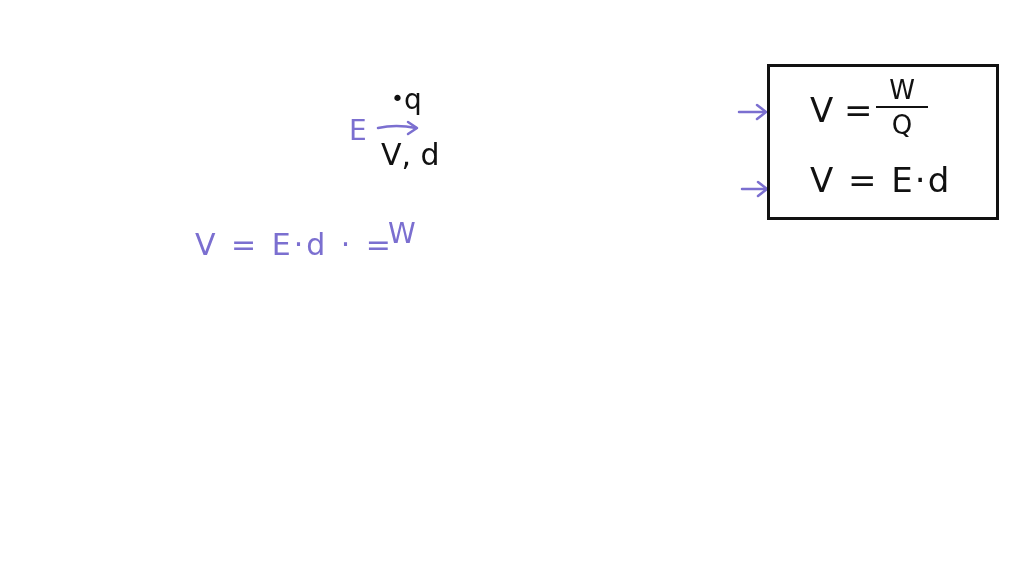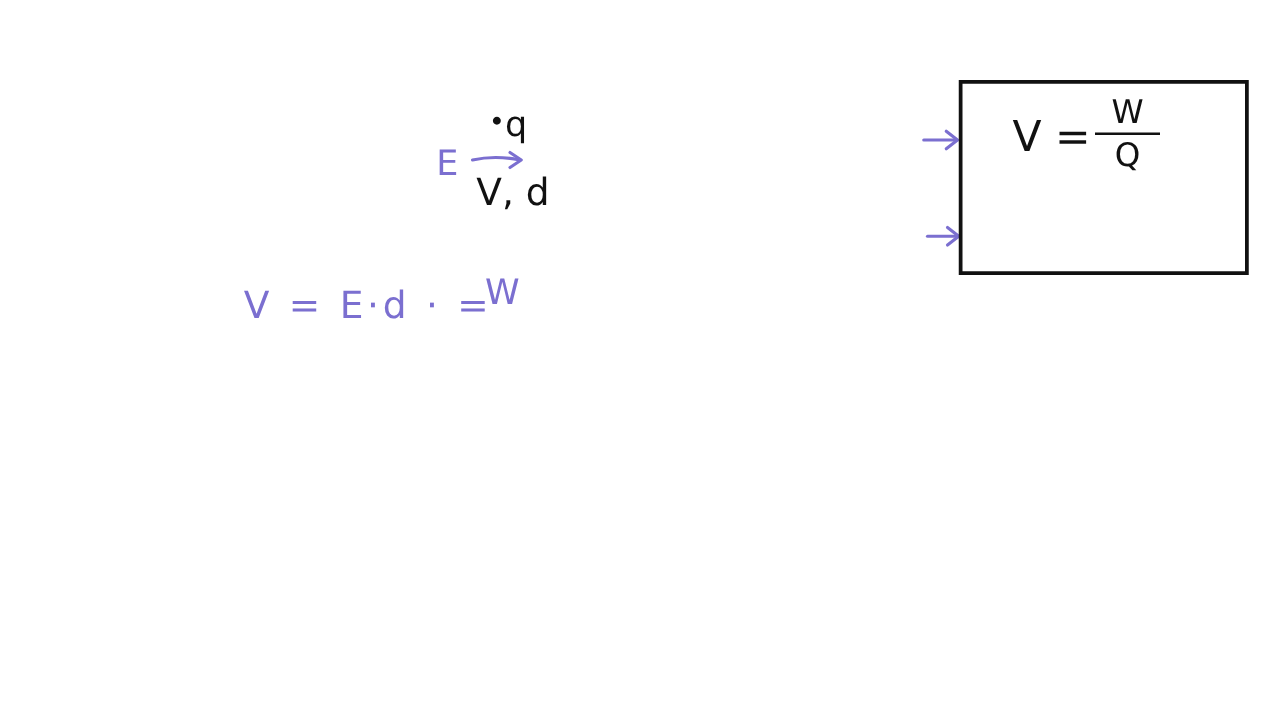--- a/index.html
+++ b/index.html
@@ -45,15 +45,16 @@
     <path d="M18 3 L27 10 L18 17" stroke="#7b6fd0" stroke-width="2.5" fill="none" stroke-linecap="round" stroke-linejoin="round"></path>
   </svg>
 
   <div class="box">
     <div class="hw black" style="left:40px; top:26px; font-size:34px;">V =</div>
     <div class="frac" style="left:106px; top:10px;">
       <span class="num">W</span>
       <span class="bar"></span>
       <span class="den">Q</span>
     </div>
+    <div class="hw black" style="left:40px; top:96px; font-size:34px; letter-spacing:2px;">V = E·d</div>
   </div>
 
 </div>
 
 </body></html>

